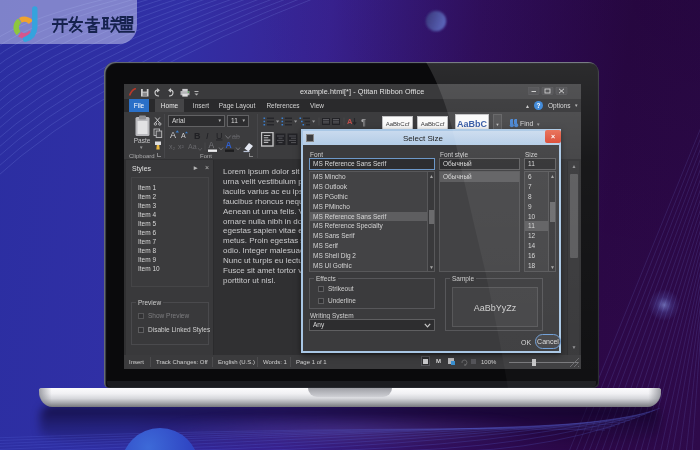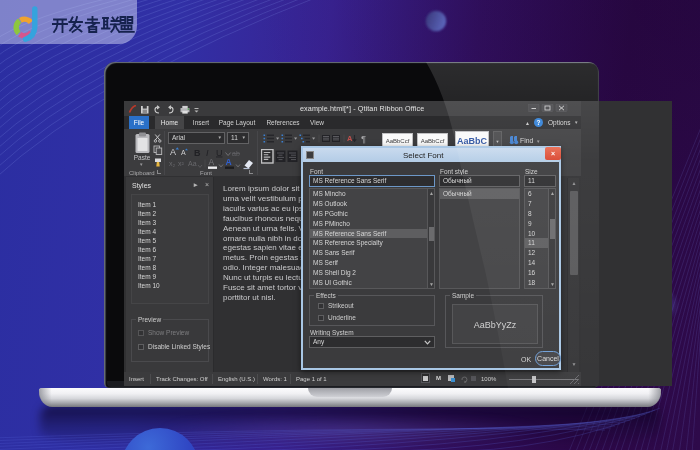--- a/index.html
+++ b/index.html
@@ -15,21 +15,21 @@
 #lid{position:absolute;left:104px;top:62px;width:495px;height:326px;background:#0a0a0c;border-radius:11px 11px 5px 5px;
  box-shadow:inset 1.5px 1px 1px rgba(190,200,215,0.55), inset -1px -1px 1px rgba(90,95,110,0.4);}
 #lid .hinge{position:absolute;left:3px;right:3px;bottom:1px;height:6px;background:#1b1c20;border-radius:0 0 4px 4px;}
 #base{position:absolute;left:39px;top:388px;width:622px;height:19px;
  background:linear-gradient(#fcfcfd 0%,#f0f0f3 30%,#d6d7db 55%,#a7a8ae 78%,#76777d 100%);
  border-radius:3px 3px 14px 14px / 3px 3px 17px 17px;}
 #base .notch{position:absolute;left:269px;top:0;width:84px;height:9px;background:linear-gradient(#9fa0a6,#cfd0d5);border-radius:0 0 9px 9px;}
 #base .edgeL{position:absolute;left:0;top:0;width:14px;height:100%;background:linear-gradient(90deg,rgba(120,122,130,0.7),rgba(120,122,130,0) 90%);border-radius:3px 0 0 14px;}
 #base .edgeR{position:absolute;right:0;top:0;width:14px;height:100%;background:linear-gradient(270deg,rgba(120,122,130,0.7),rgba(120,122,130,0) 90%);border-radius:0 3px 14px 0;}
 
-#screen{position:absolute;left:124px;top:101px;width:548px;height:285px;background:#313133;overflow:hidden;font-family:"Liberation Sans",sans-serif;}
+#screen{position:absolute;left:124px;top:84px;width:457px;height:285px;background:#313133;overflow:hidden;font-family:"Liberation Sans",sans-serif;}
 #glare{position:absolute;left:104px;top:62px;width:495px;height:326px;border-radius:11px 11px 5px 5px;pointer-events:none;z-index:40;overflow:hidden;}
 
 #titlebar{position:absolute;left:0;top:0;width:457px;height:15px;background:#3a3a3c;color:#dcdcdc;}
 #titlebar .title{position:absolute;left:176px;top:3px;font-size:7.2px;letter-spacing:0.1px;color:#e3e3e3;}
 #tabs{position:absolute;left:0;top:15px;width:457px;height:13px;background:#2a2a2c;color:#d2d2d2;font-size:6.5px;}
 #ribbon{position:absolute;left:0;top:28px;width:457px;height:48px;background:#3c3c3e;border-bottom:1px solid #303032;}
 #mainarea{position:absolute;left:0;top:76px;width:457px;height:195px;background:#303032;}
 #styles-panel{position:absolute;left:2px;top:76px;width:88px;height:195px;background:#39393b;border-right:1px solid #2b2b2d;color:#d8d8d8;}
 #statusbar{position:absolute;left:0;top:271px;width:457px;height:14px;background:#3b3b3d;color:#cfcfcf;font-size:6px;}
 .doc-text{position:absolute;left:99px;top:83px;width:210px;color:#c9c9cb;font-size:8px;line-height:9.9px;}
@@ -345,21 +345,21 @@
       <div class="abs" style="left:385px;top:6.5px;width:70px;height:1px;background:#77777a;"></div>
       <div class="abs" style="left:408px;top:3.5px;width:4px;height:7px;background:#c5c5c7;"></div>
       <svg class="abs" style="left:445px;top:2px;" width="11" height="11" viewBox="0 0 11 11">
           <path d="M10,1 L1,10 M10,5 L5,10 M10,9 L9,10" stroke="#6a6a6e" stroke-width="1"></path>
         </svg>
     </div>
 
     <div id="dialog">
       <div class="dtitle">
         <div class="abs" style="left:3px;top:3px;width:8px;height:8px;background:#3c3c3e;border:1px solid #888;"></div>
-        <span class="txt">Select Font</span>
+        <span class="txt">Select Size</span>
       </div>
       <div class="dclose" style="right:-2px;top:-1px;width:16px;height:13px;line-height:13px;">×</div>
       <div class="dlabel" style="left:7px;top:20px;">Font</div>
       <div class="dinput" style="left:6px;top:27px;width:126px;height:12px;border-color:#6d98c8;">MS Reference Sans Serif</div>
       <div class="dlist" style="left:6px;top:40px;width:126px;height:101px;">
         <div class="it">MS Mincho</div>
           <div class="it">MS Outlook</div>
           <div class="it">MS PGothic</div>
           <div class="it">MS PMincho</div>
           <div class="it sel">MS Reference Sans Serif</div>

